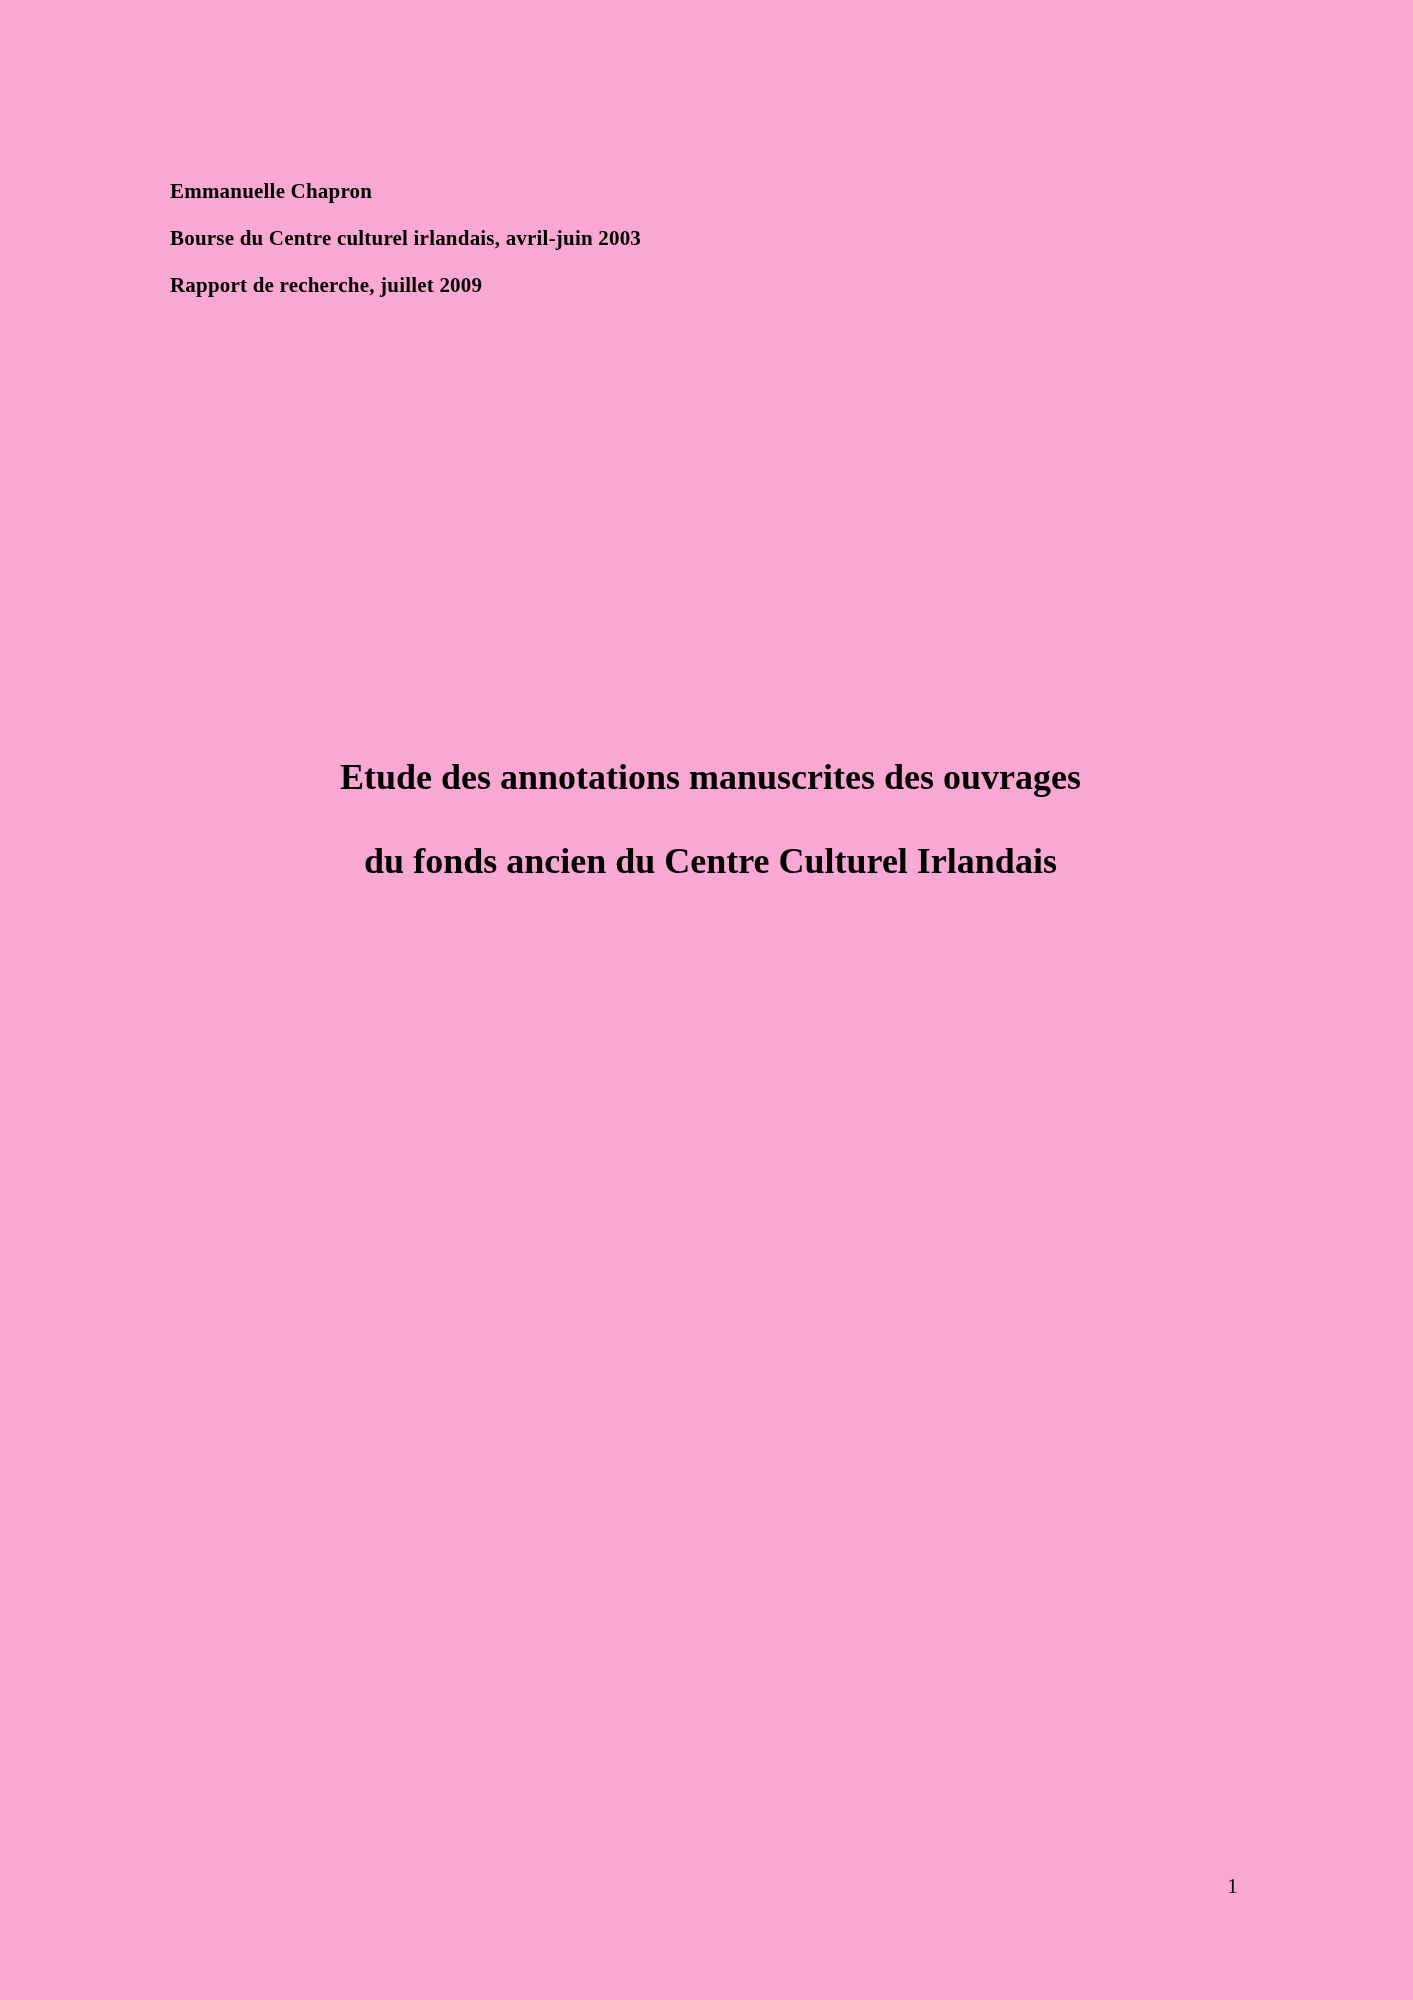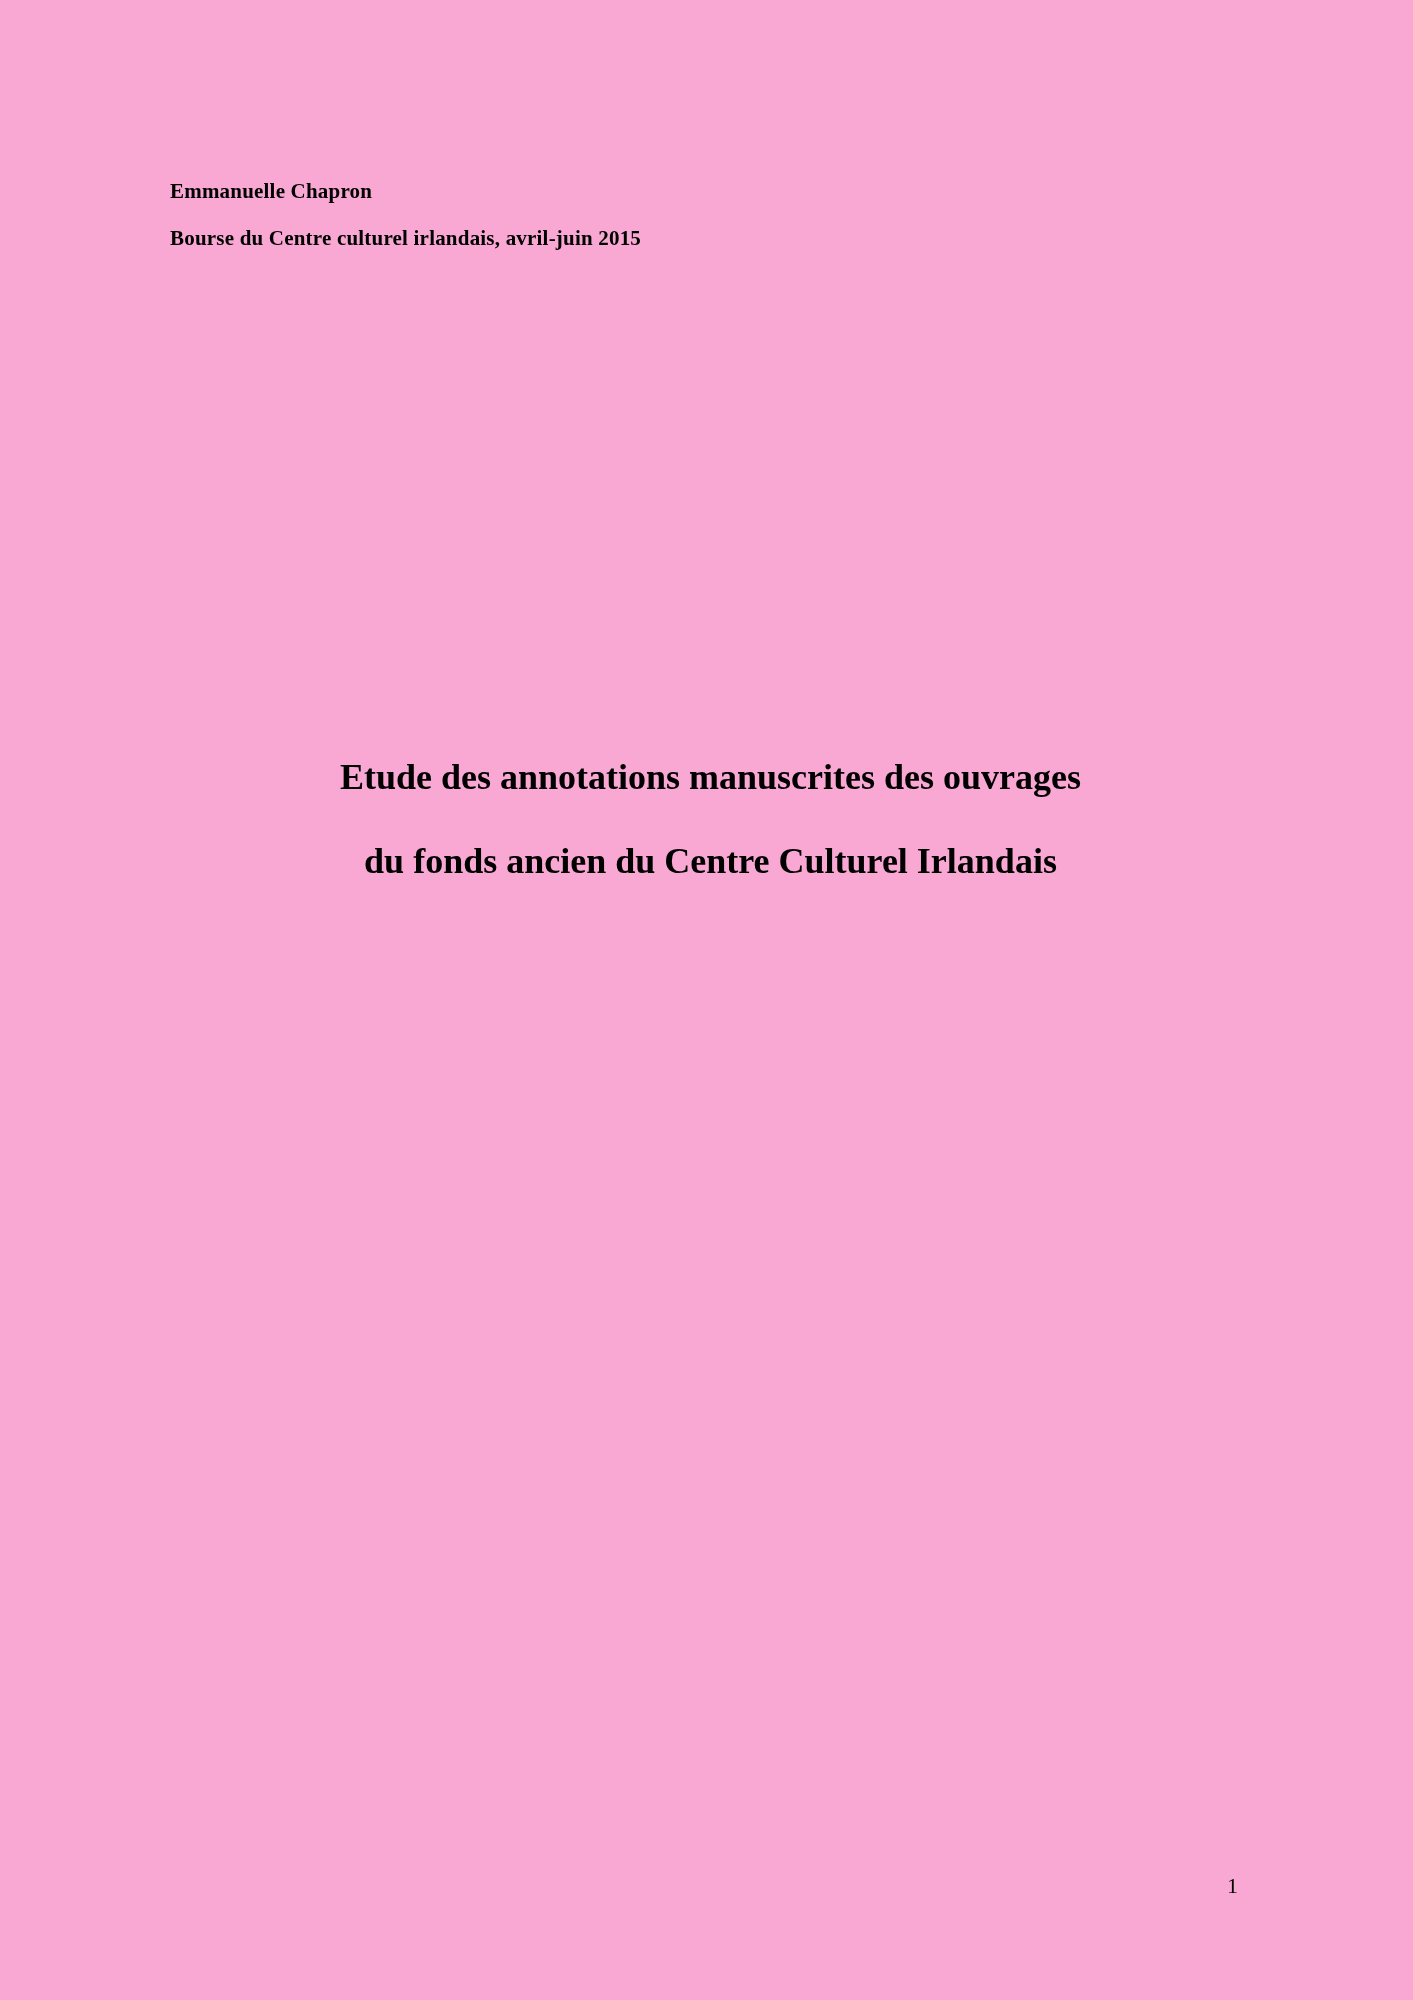--- a/index.html
+++ b/index.html
@@ -61,21 +61,22 @@
     line-height: 1;
   }
 </style>
 </head>
 <body>
 
 <div class="page">
 
   <div class="header-block">
     <div class="header-line">Emmanuelle Chapron</div>
-    <div class="header-line">Bourse du Centre culturel irlandais, avril-juin 2015</div>
+    <div class="header-line">Bourse du Centre culturel irlandais, avril-juin 2003</div>
+    <div class="header-line">Rapport de recherche, juillet 2009</div>
   </div>
 
 
   <div class="subtitle-block">
     <div class="subtitle-line">Etude des annotations manuscrites des ouvrages</div>
     <div class="subtitle-line">du fonds ancien du Centre Culturel Irlandais</div>
   </div>
 
   <div class="page-number">1</div>
 

